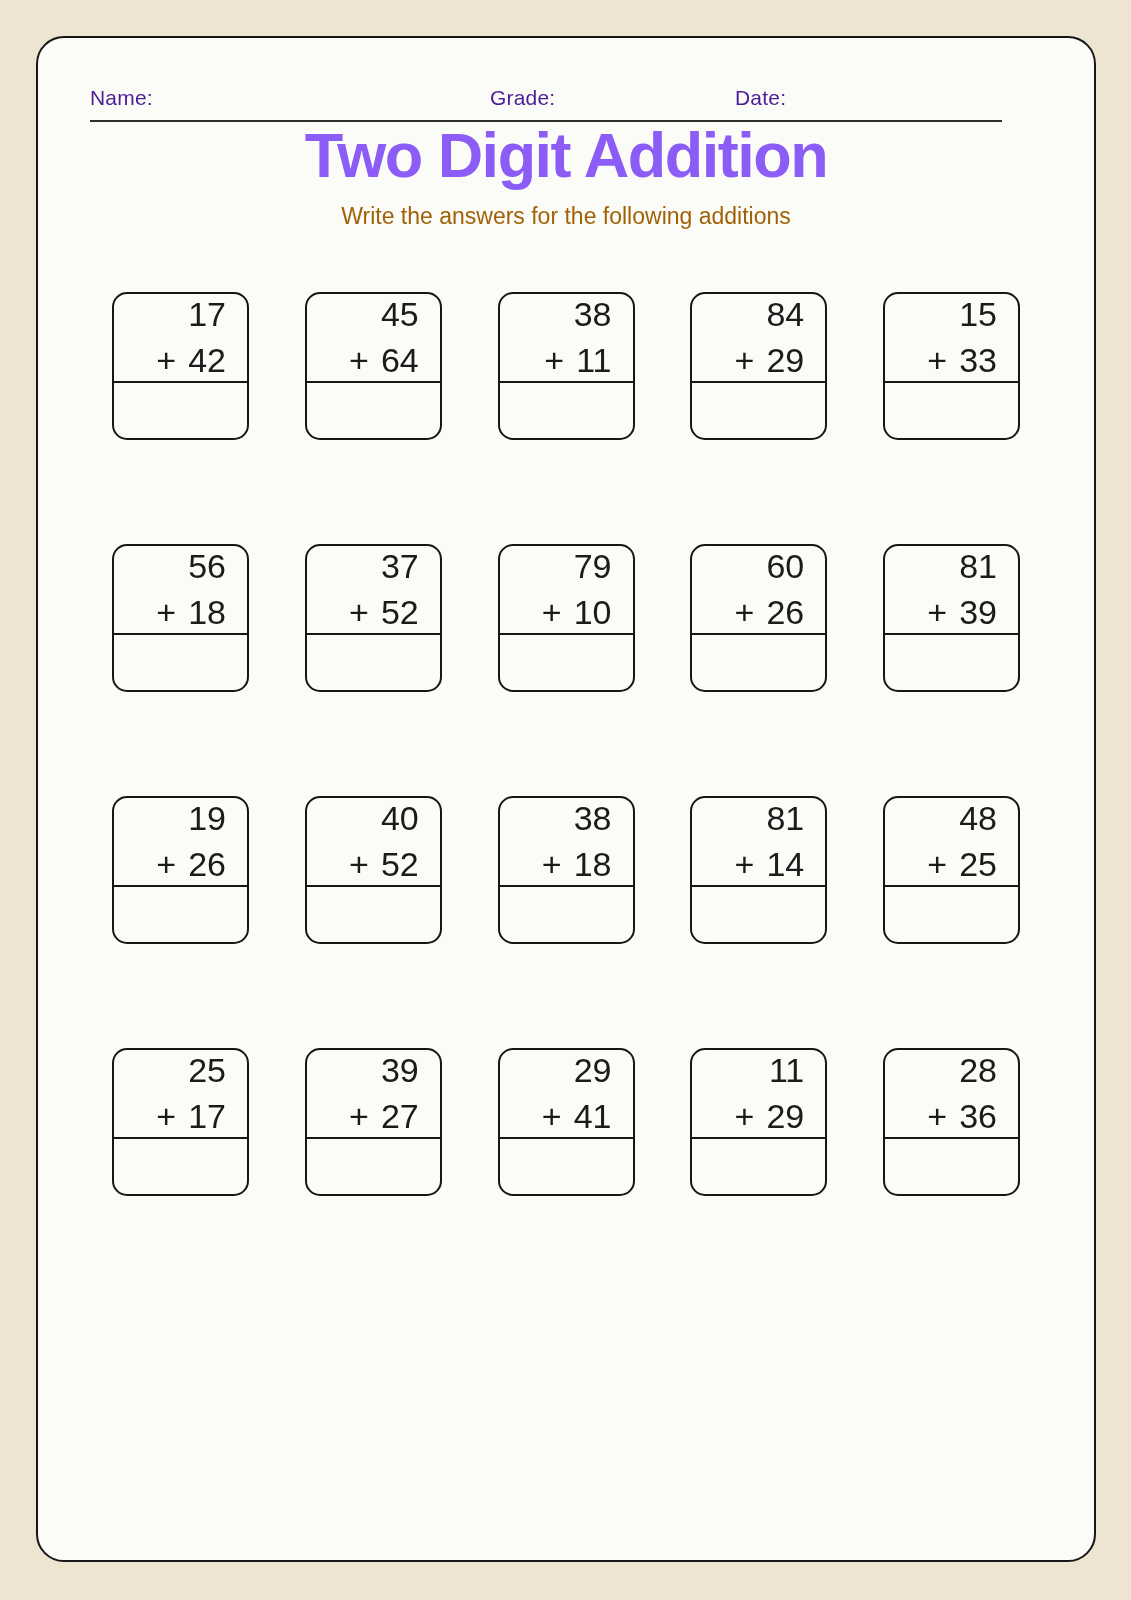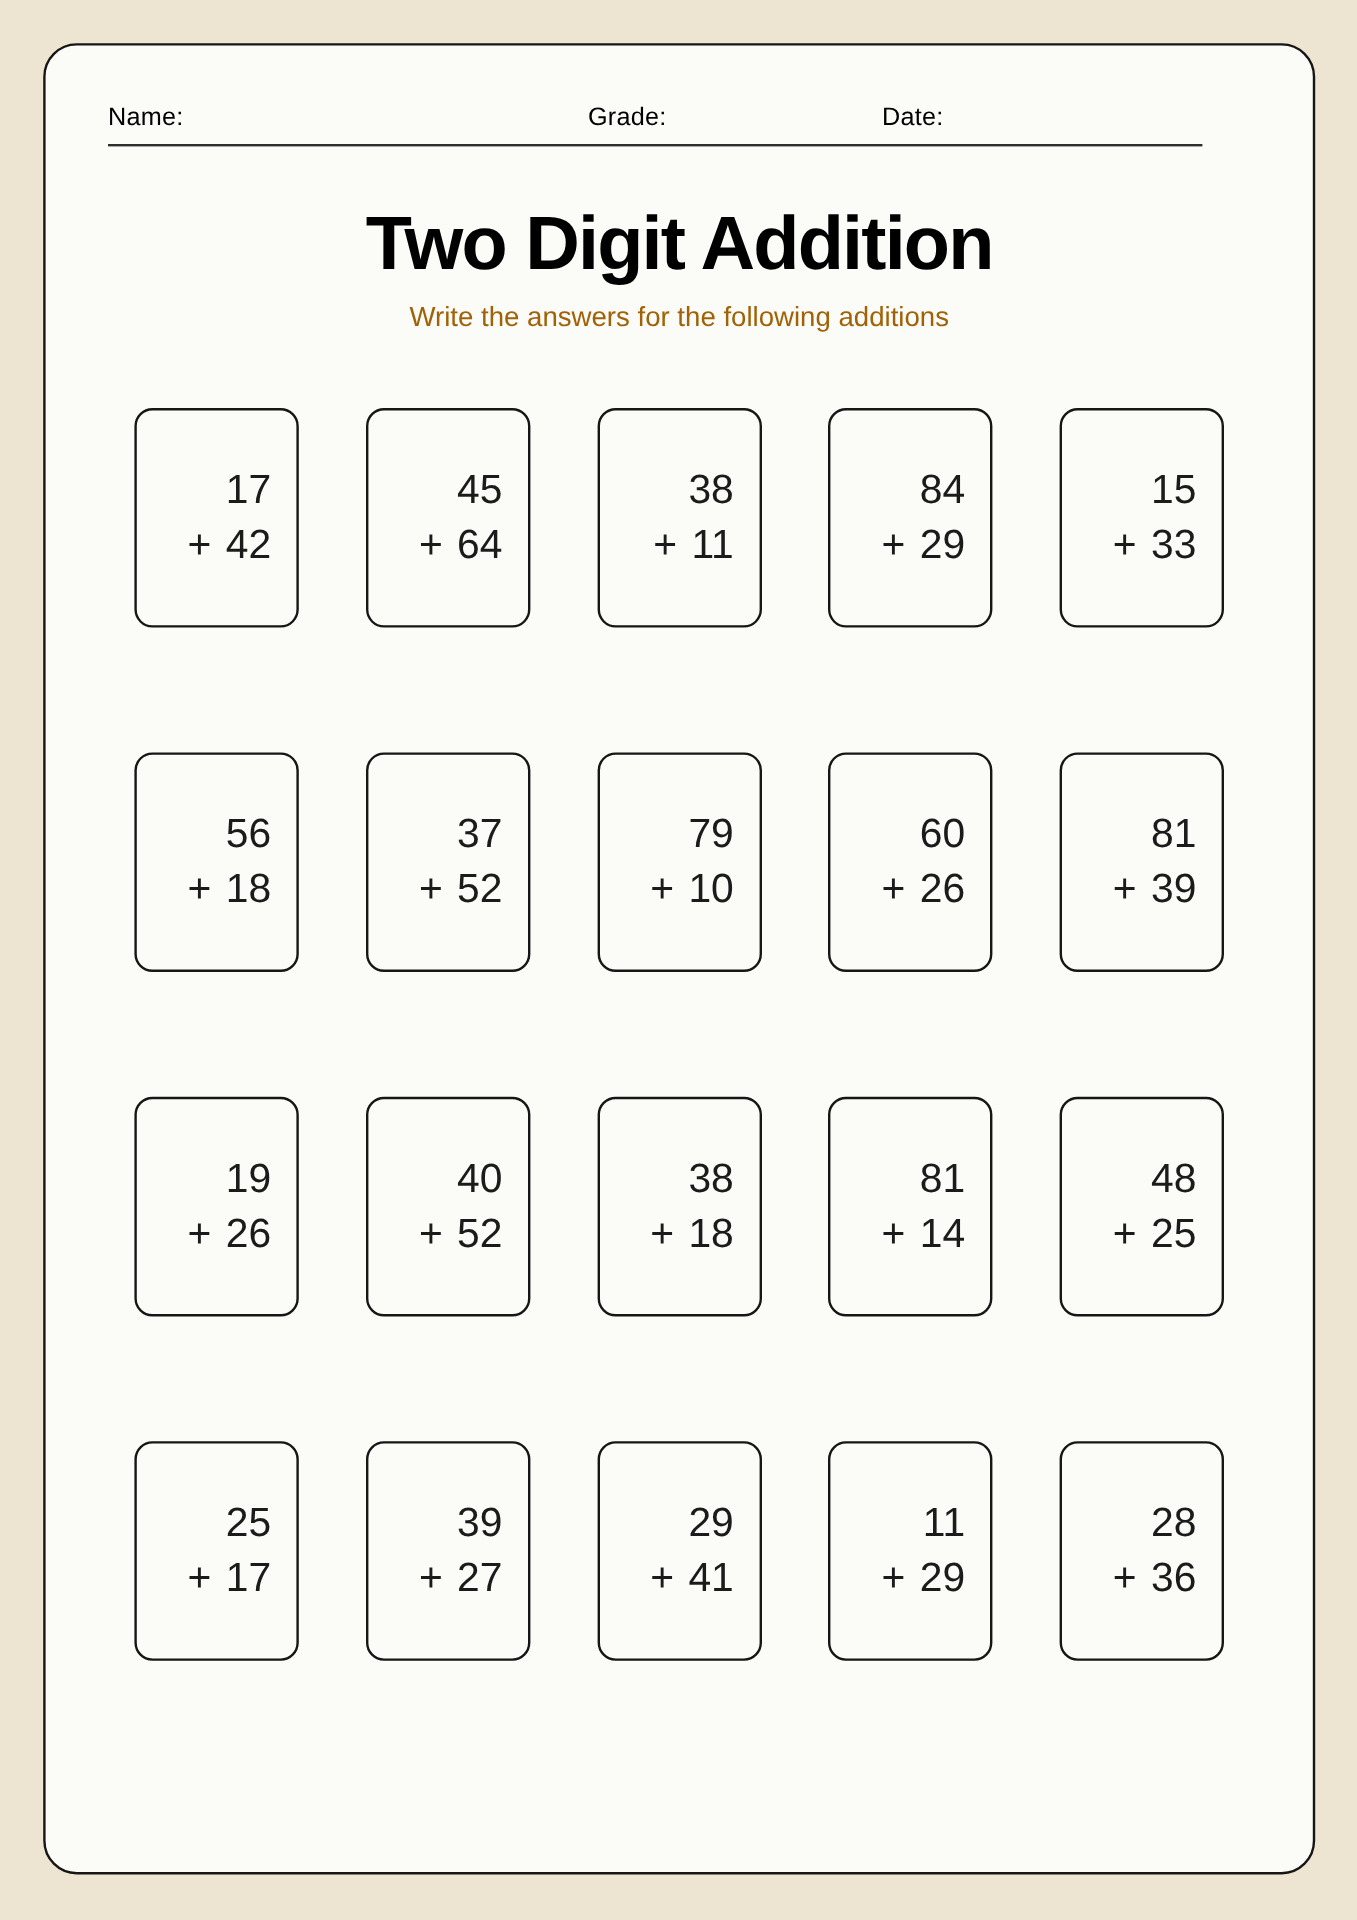--- a/index.html
+++ b/index.html
@@ -28,58 +28,57 @@
     position: relative;
     width: 912px;
     height: 42px;
     border-bottom: 2px solid #2e2e2e;
   }
   .sheet-header .hlabel {
     position: absolute;
     bottom: 10px;
     font-size: 21px;
     letter-spacing: 0.2px;
-    color: #000000;
+    color: #4c1d95;
     white-space: nowrap;
   }
   .hlabel.name  { left: 0; }
   .hlabel.grade { left: 400px; }
   .hlabel.date  { left: 645px; margin-top: 15px; }
 
   .title {
-    margin-top: 48px;
     text-align: center;
     font-size: 63px;
     line-height: 1.05;
     font-weight: 900;
     letter-spacing: -1.5px;
-    color: #000000;
+    color: #8b5cf6;
   }
   .subtitle {
     margin-top: 15px;
     text-align: center;
     font-size: 23px;
     color: #a16207;
   }
 
   .grid {
     width: 908px;
     margin: 62px auto 0 auto;
     display: grid;
     grid-template-columns: repeat(5, 137px);
     justify-content: space-between;
     row-gap: 104px;
   }
   .card {
-    height: 183px;
+    height: 148px;
     background: var(--paper);
     border: 2px solid var(--ink);
     border-radius: 15px;
     display: flex;
-    flex-direction: row;
+    flex-direction: column;
     justify-content: flex-end;
   }
   .operands {
     flex: 1;
     display: flex;
     flex-direction: column;
     justify-content: center;
     padding-right: 21px;
     font-size: 34px;
     line-height: 1.2;

